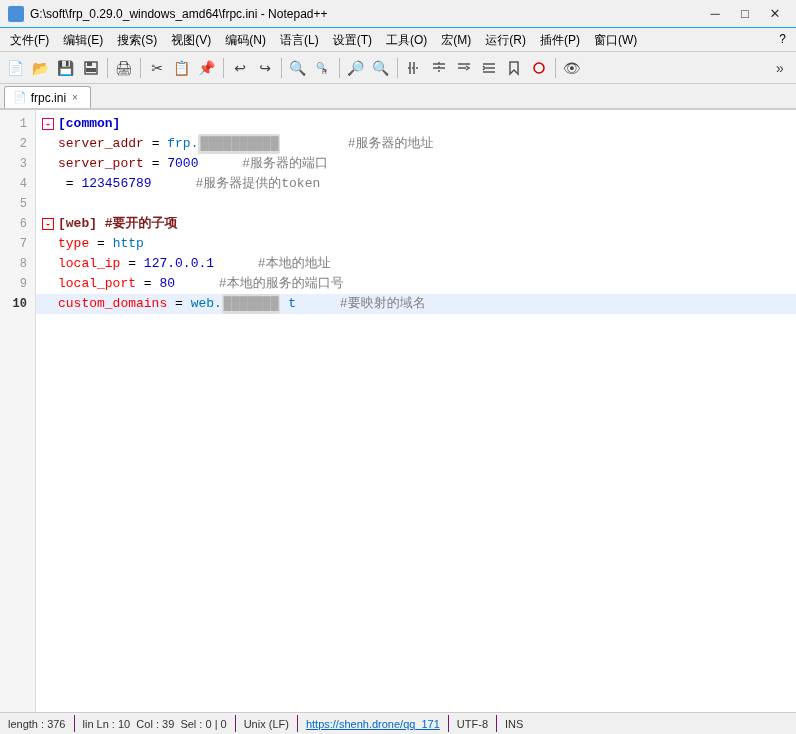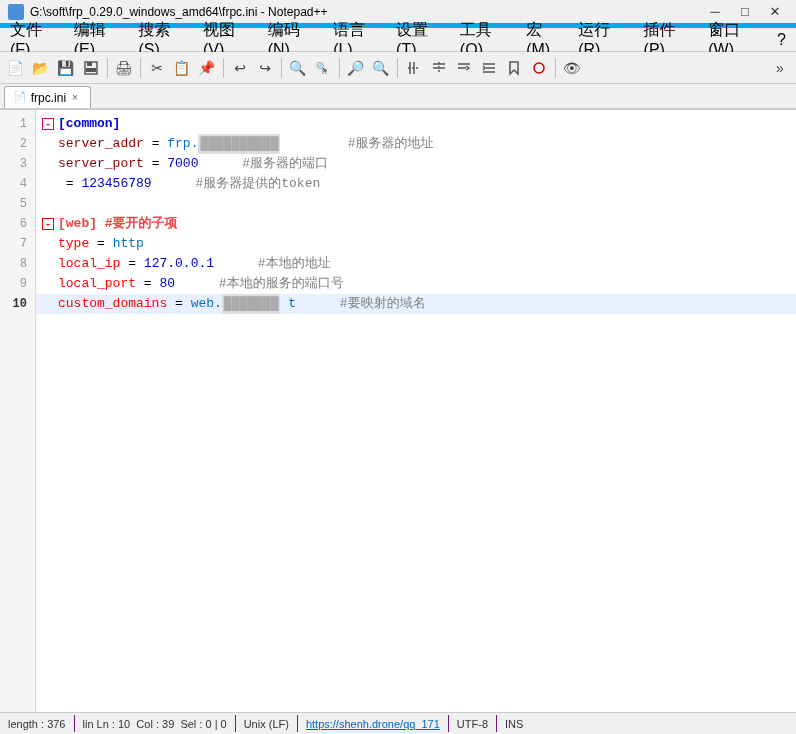--- a/index.html
+++ b/index.html
@@ -10,21 +10,21 @@
       width: 796px;
       height: 734px;
       overflow: hidden;
       display: flex;
       flex-direction: column;
     }
 
     
     .title-bar {
       background: #f0f0f0;
-      border-bottom: 5px solid #0ea5e9;
+      border-bottom: 1px solid #0ea5e9;
       display: flex;
       align-items: center;
       padding: 4px 8px;
       height: 28px;
       font-family: 'Segoe UI', Arial, sans-serif;
       font-size: 12px;
     }
     .title-bar-icon {
       width: 16px;
       height: 16px;
@@ -53,26 +53,25 @@
       display: flex;
       align-items: center;
       justify-content: center;
       color: #333;
     }
 
     
     .menu-bar {
       background: #f0f0f0;
       display: flex;
-      align-items: center;
       padding: 2px 4px;
       height: 24px;
       border-bottom: 1px solid #ccc;
       font-family: 'Segoe UI', Arial, sans-serif;
-      font-size: 16px;
+      font-size: 12px;
       gap: 2px;
     }
     .menu-item {
       padding: 2px 6px;
       cursor: pointer;
       color: #000;
     }
     .menu-question {
       margin-left: auto;
       padding: 2px 6px;
@@ -213,21 +212,21 @@
       flex-shrink: 0;
     }
 
     
     .c-section { color: #0000cc; font-weight: bold; }
     .c-key { color: #8b0000; }
     .c-equals { color: #000; }
     .c-value-num { color: #0000cc; }
     .c-value-str { color: #0070c0; }
     .c-comment { color: #808080; padding-left: 36px; }
-    .c-section-web { color: #ef4444; font-weight: bold; }
+    .c-section-web { color: #7f1d1d; font-weight: bold; }
     .c-key-web { color: #ff0000; }
     .c-value-http { color: #0070c0; }
     .c-blurred { color: #aaa; background: #ddd; border-radius: 2px; padding: 0 2px; }
 
     
     .status-bar {
       background: #f0f0f0;
       border-top: 1px solid #ccc;
       display: flex;
       align-items: center;

